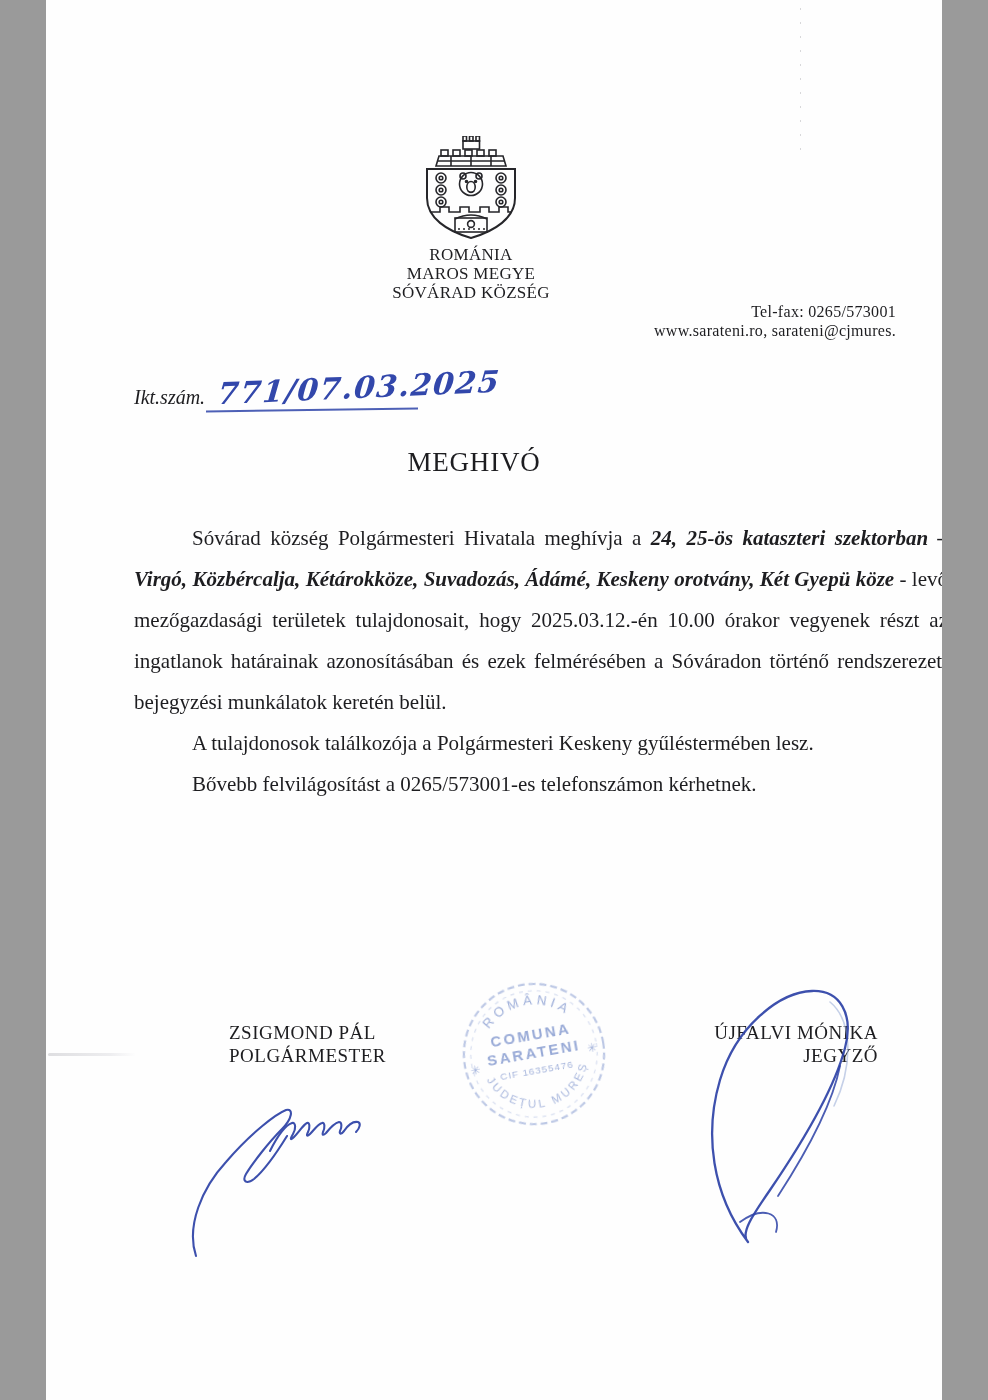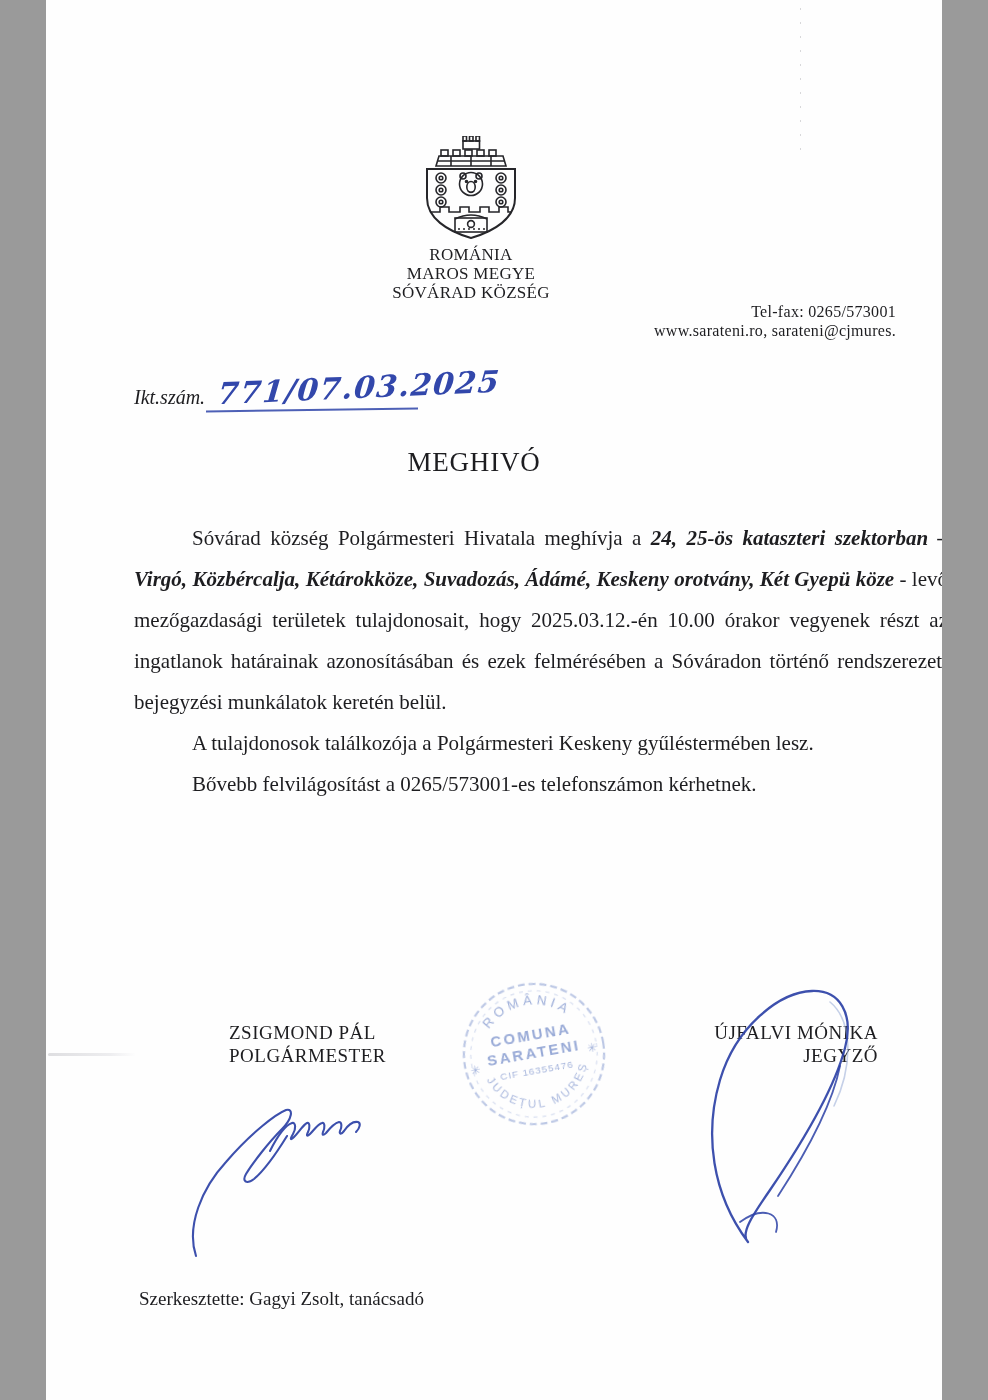--- a/index.html
+++ b/index.html
@@ -173,15 +173,14 @@
     <g fill="none" stroke-linecap="round">
       <path d="M148,18 C170,36 172,80 152,122" stroke="#9fb0d8" stroke-width="1.6" opacity=".6"></path>
       <path d="M66,258 C30,210 22,150 38,96 C54,42 98,8 130,7 C158,6 172,30 163,64 C152,106 118,162 88,206 C70,232 58,250 66,258" stroke="#2c41a6" stroke-width="2.3" opacity=".92"></path>
       <path d="M96,212 C122,172 150,122 158,82" stroke="#2c41a6" stroke-width="1.8" opacity=".85"></path>
       <path d="M58,238 C80,222 100,228 94,248" stroke="#2c41a6" stroke-width="1.8" opacity=".85"></path>
     </g>
   </svg>
 
   <div class="artifact-smudge"></div>
 
-  <div class="footer-line">Szerkesztette: Gagyi Zsolt, tanácsadó</div>
 
 </div>
 
 </body></html>

